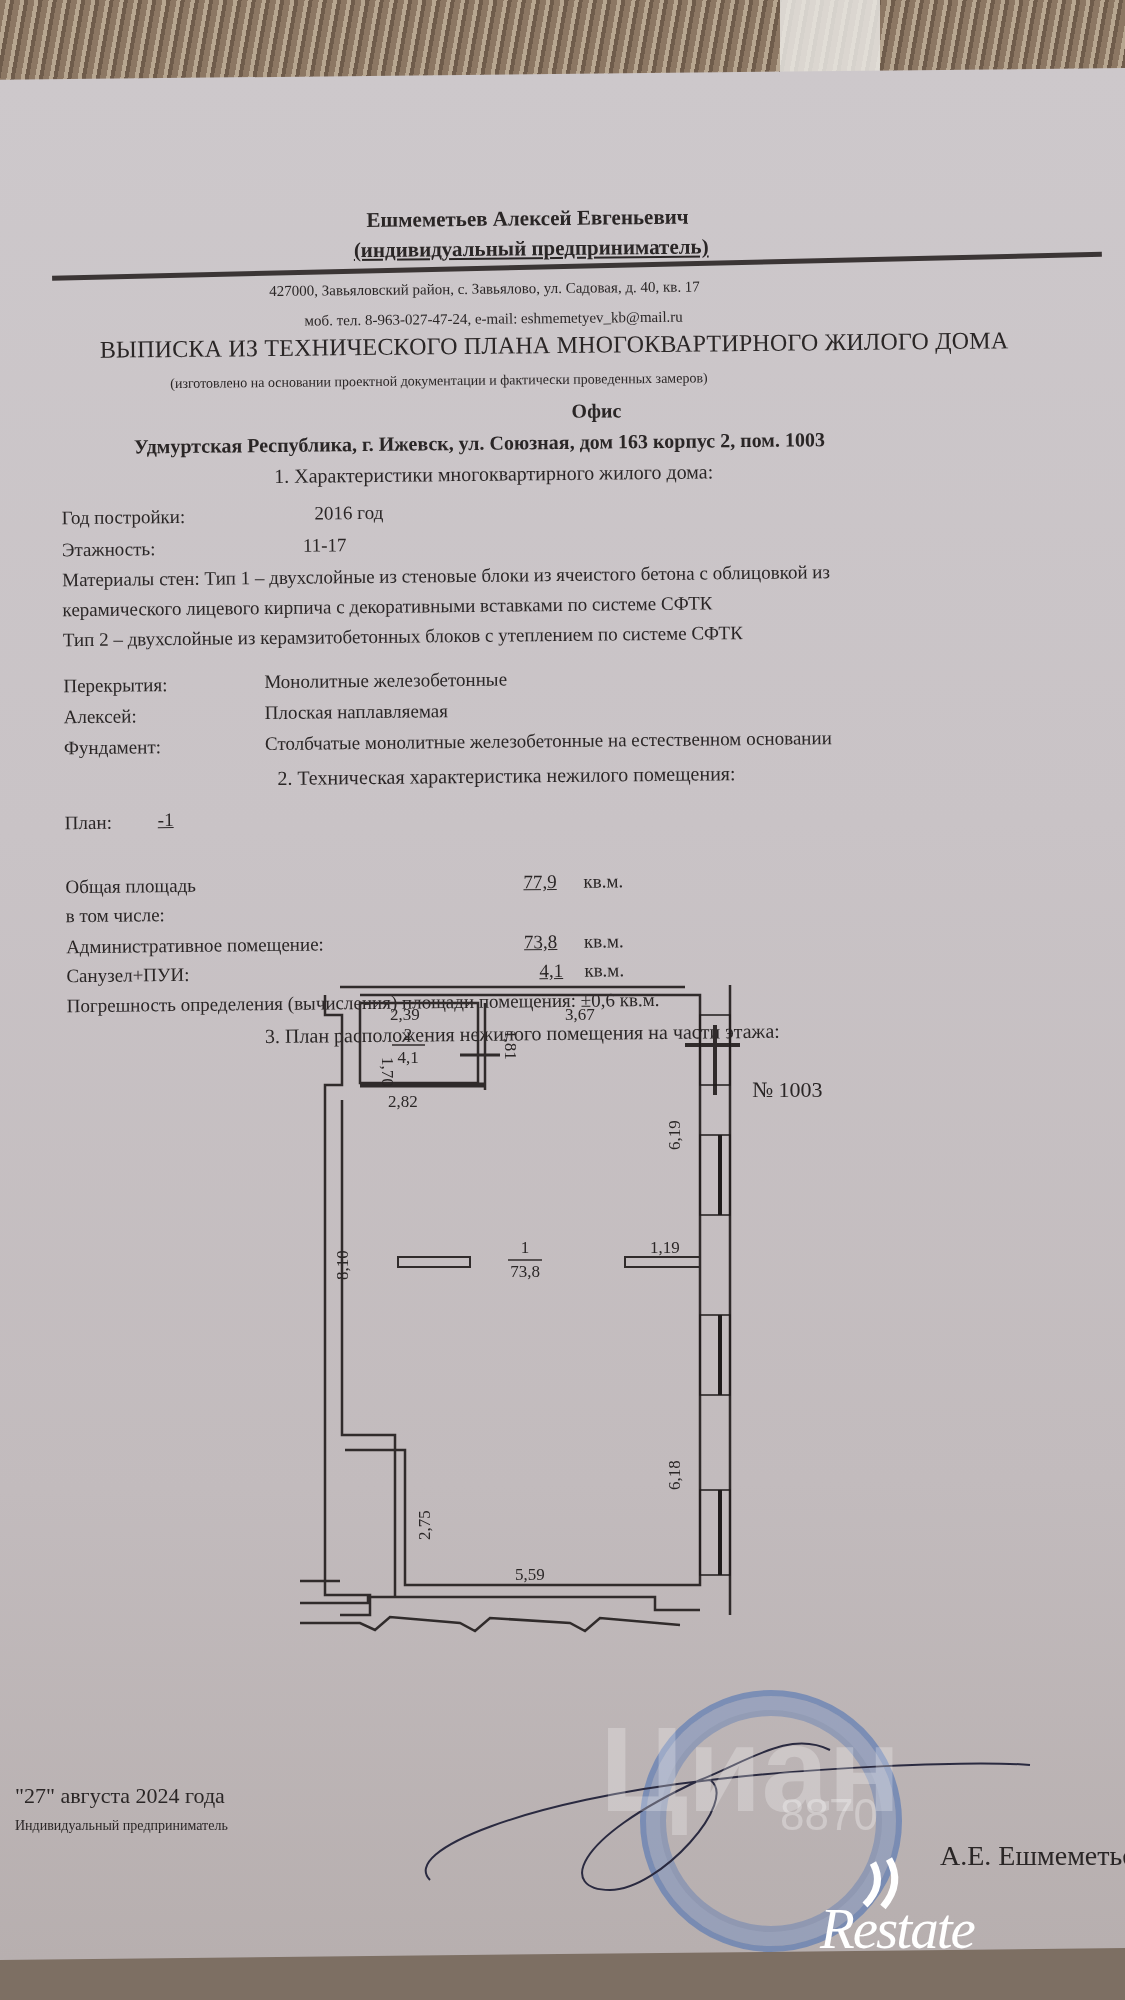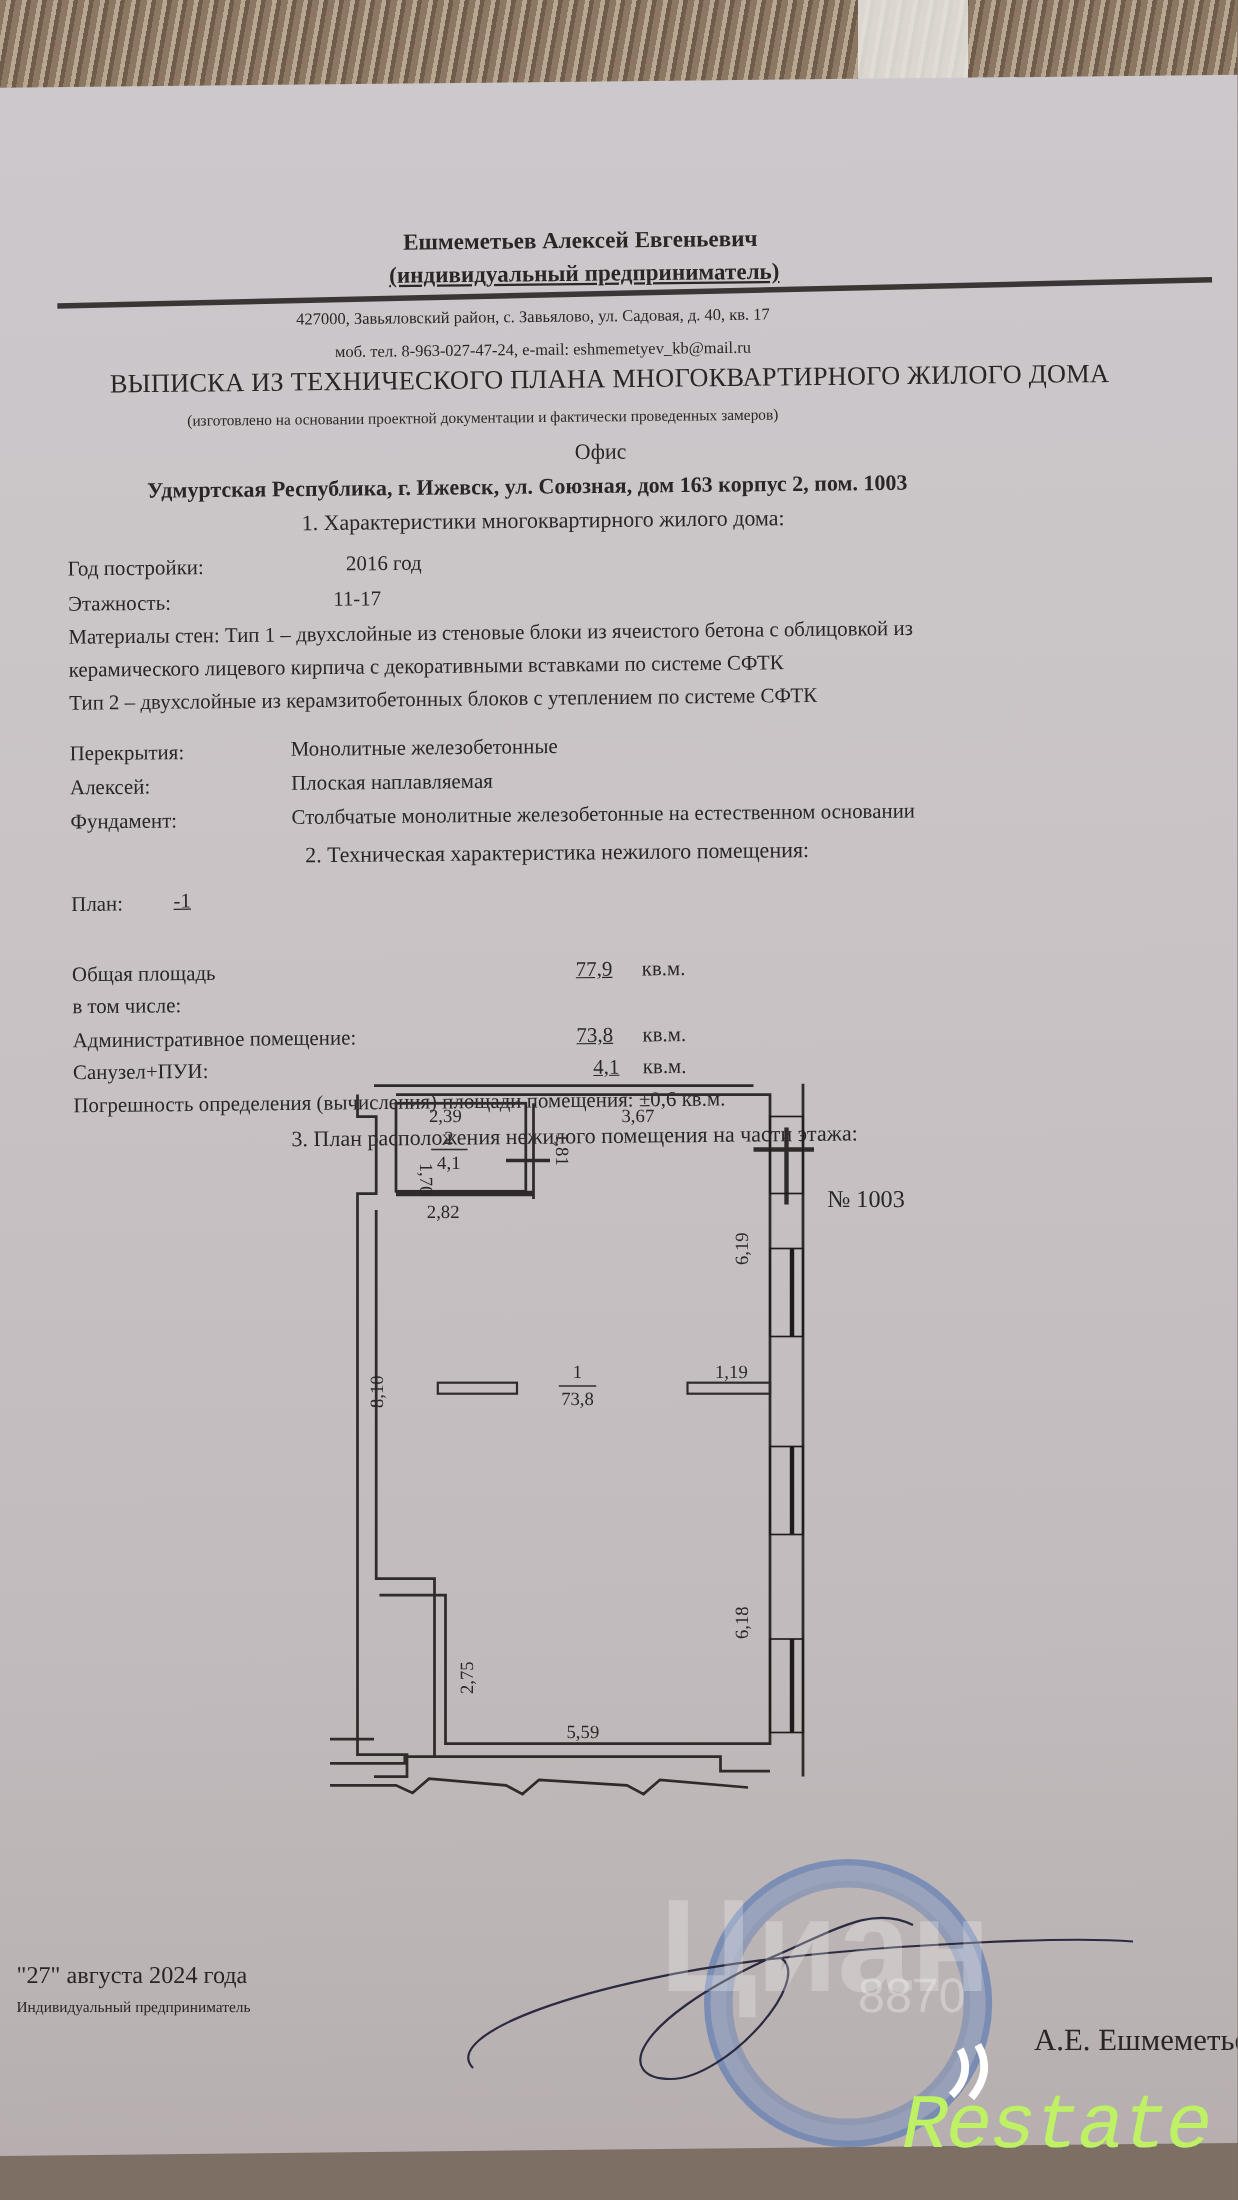--- a/index.html
+++ b/index.html
@@ -12,34 +12,34 @@
     background:linear-gradient(180deg,#cdc8cb 0%,#c9c3c6 40%,#c2bbbd 75%,#b7afaf 100%);
     transform:rotate(-0.6deg);transform-origin:0 0;}
   .abs{position:absolute;white-space:nowrap;}
   .hdr-name{left:385px;top:132px;font-size:21px;font-weight:bold;}
   .hdr-role{left:372px;top:162px;font-size:21px;font-weight:bold;}
   .hdr-rule{left:70px;top:190px;width:1050px;height:5px;background:#3b3535;transform:rotate(-0.7deg);}
   .hdr-addr{left:287px;top:206px;font-size:15px;}
   .hdr-phone{left:322px;top:236px;font-size:15px;}
   .doc-title{left:117px;top:258px;font-size:24px;letter-spacing:.2px;}
   .doc-sub{left:187px;top:298px;font-size:14px;}
-  .doc-type{left:539px;top:326px;font-size:20px;font-weight:normal;}
+  .doc-type{left:588px;top:326px;font-size:20px;font-weight:bold;}
   .doc-addr{left:150px;top:357px;font-size:20px;font-weight:bold;}
   .sec{font-size:20px;}
   .lbl{font-size:19px;}
   .val{font-size:19px;}
   .u{text-decoration:underline;}
   .plan{position:absolute;left:300px;top:985px;width:480px;height:700px;}
   .dim{font-family:"Liberation Serif",serif;font-size:17px;fill:#2b2727;}
   .stamp{position:absolute;left:640px;top:1690px;width:250px;height:250px;border-radius:50%;
     border:6px solid rgba(70,110,180,.55);box-shadow:inset 0 0 0 14px rgba(200,210,230,.15),inset 0 0 0 20px rgba(70,110,180,.35);}
   .wm-cian{position:absolute;left:600px;top:1700px;font-family:"Liberation Sans",sans-serif;font-size:120px;color:rgba(255,255,255,.25);font-weight:bold;}
   .wm-phone{position:absolute;left:780px;top:1790px;font-family:Liberation Sans, sans-serif;font-size:44px;color:rgba(255,255,255,.3);}
-  .restate{position:absolute;left:820px;top:1900px;font-family:Liberation Mono, monospace;font-style:italic;
-    font-size:70px;color:#bef264;letter-spacing:-2px;line-height:1;}
+  .restate{position:absolute;left:820px;top:1900px;font-family:Liberation Serif, serif;font-style:italic;
+    font-size:57px;color:#ffffff;letter-spacing:-2px;line-height:1;}
   .restate-waves{position:absolute;left:855px;top:1855px;width:60px;height:60px;}
 </style>
 </head>
 <body>
 
 <div class="bg-top">
     <div class="light"></div>
   </div>
 
 <div class="paper">

